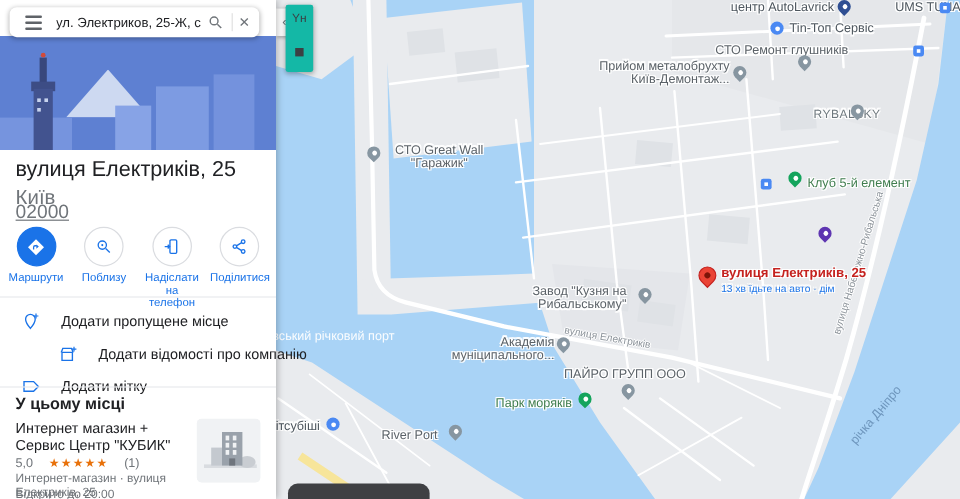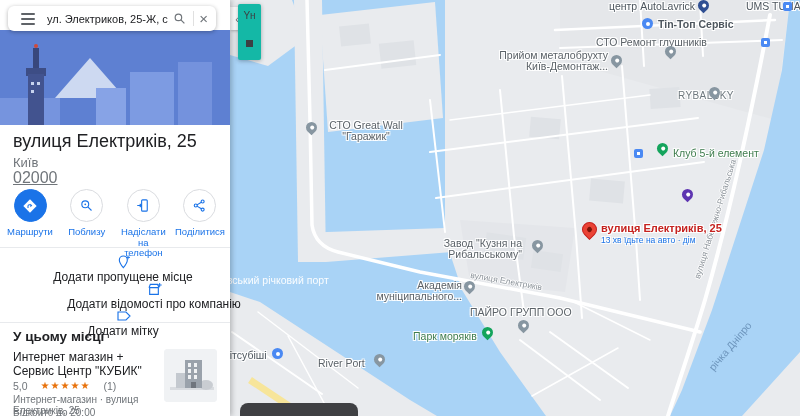--- a/index.html
+++ b/index.html
@@ -16,33 +16,33 @@
   .searchbar input{flex:1;border:0;outline:0;font-size:11px;color:#202124;margin-left:10px;
                    font-family:"Liberation Sans",sans-serif;background:transparent;min-width:0;}
   .sdiv{width:1px;height:15px;background:#e0e0e0;margin:0 5px;}
   .closex{font-size:15px;color:#70757a;margin-right:8px;cursor:pointer;line-height:1;}
   .sicon{margin:0 2px;display:flex;}
 
   .hero{position:absolute;left:0;top:30px;width:230px;height:95px;overflow:hidden;background:#5e80d2;}
   .hero .sh{position:absolute;}
 
   .ptitle{position:absolute;left:13px;top:131px;font-size:18px;color:#202124;}
-  .pcity{position:absolute;left:13px;top:155px;font-size:13px;color:#70757a;}
+  .pcity{position:absolute;left:13px;top:155px;font-size:17px;color:#70757a;}
   .pzip{position:absolute;left:13px;top:169px;font-size:16px;color:#70757a;text-decoration:underline;}
 
   .acts{position:absolute;left:0;top:189px;width:230px;display:flex;justify-content:space-between;padding:0 8px;box-sizing:border-box;}
   .act{width:44px;display:flex;flex-direction:column;align-items:center;cursor:pointer;}
   .act .circ{width:33px;height:33px;border-radius:50%;border:1px solid #dadce0;background:#fff;
              display:flex;align-items:center;justify-content:center;box-sizing:border-box;}
   .act .circ.fill{background:#1a73e8;border-color:#1a73e8;}
   .act .lbl{margin-top:5px;font-size:9.5px;line-height:10.5px;color:#1a73e8;text-align:center;}
 
   .divider{position:absolute;left:0;width:230px;height:1px;background:#e8eaed;}
 
-  .mitem{position:absolute;left:0;width:230px;height:27px;display:flex;align-items:center;cursor:pointer;flex-direction:column;}
+  .mitem{position:absolute;left:0;width:230px;height:27px;display:flex;align-items:center;cursor:pointer;}
   .mitem .mic{width:18px;height:18px;margin-left:17px;display:flex;align-items:center;justify-content:center;}
   .mitem .mtx{margin-left:16px;font-size:12px;color:#202124;}
 
   .sechead{position:absolute;left:13px;top:329px;font-size:13.5px;font-weight:bold;color:#202124;}
 
   .listing{position:absolute;left:0;top:348px;width:230px;cursor:pointer;}
   .lname{position:absolute;left:13px;top:2px;width:145px;font-size:12px;line-height:14px;color:#202124;}
   .lrating{position:absolute;left:13px;top:32px;font-size:10.5px;color:#70757a;display:flex;align-items:flex-start;gap:13px;}
   .stars{color:#e8710a;font-size:10px;letter-spacing:1px;}
   .ldesc{position:absolute;left:13px;top:46px;width:150px;font-size:10px;color:#70757a;}
@@ -297,21 +297,21 @@
     <div class="mk-title" style="left:371px;top:222px;">вулиця Електриків, 25</div>
     <div class="mk-eta" style="left:371px;top:235px;">13 хв їдьте на авто · дім</div>
 
     <div class="poi" style="right:105px;top:0;color:#4d565e;">центр AutoLavrick</div>
     <span class="pin navy" style="left:468px;top:0;"></span>
 
     <div class="poi" style="left:516px;top:0;color:#4d565e;">UMS TUNA</div>
     <span class="bsq" style="left:553px;top:2px;"></span>
 
     <span class="bcirc" style="left:412px;top:18px;"></span>
-    <div class="poi" style="left:428px;top:18px;color:#4d565e;font-weight:bold;">Tin-Топ Сервіс</div>
+    <div class="poi" style="left:428px;top:18px;color:#4d565e;">Tin-Топ Сервіс</div>
 
     <div class="poi" style="left:366px;top:36px;">СТО Ремонт глушників</div>
     <span class="pin gray" style="left:435px;top:46px;"></span>
 
     <div class="poi two" style="right:192px;top:50px;text-align:right;">
       <span>Прийом металобрухту</span><br><span>Київ-Демонтаж...</span>
     </div>
     <span class="pin gray" style="left:381px;top:55px;"></span>
 
     <div class="poi" style="left:448px;top:90px;color:#6e787e;letter-spacing:.4px;font-size:10px;">RYBALSKY</div>

